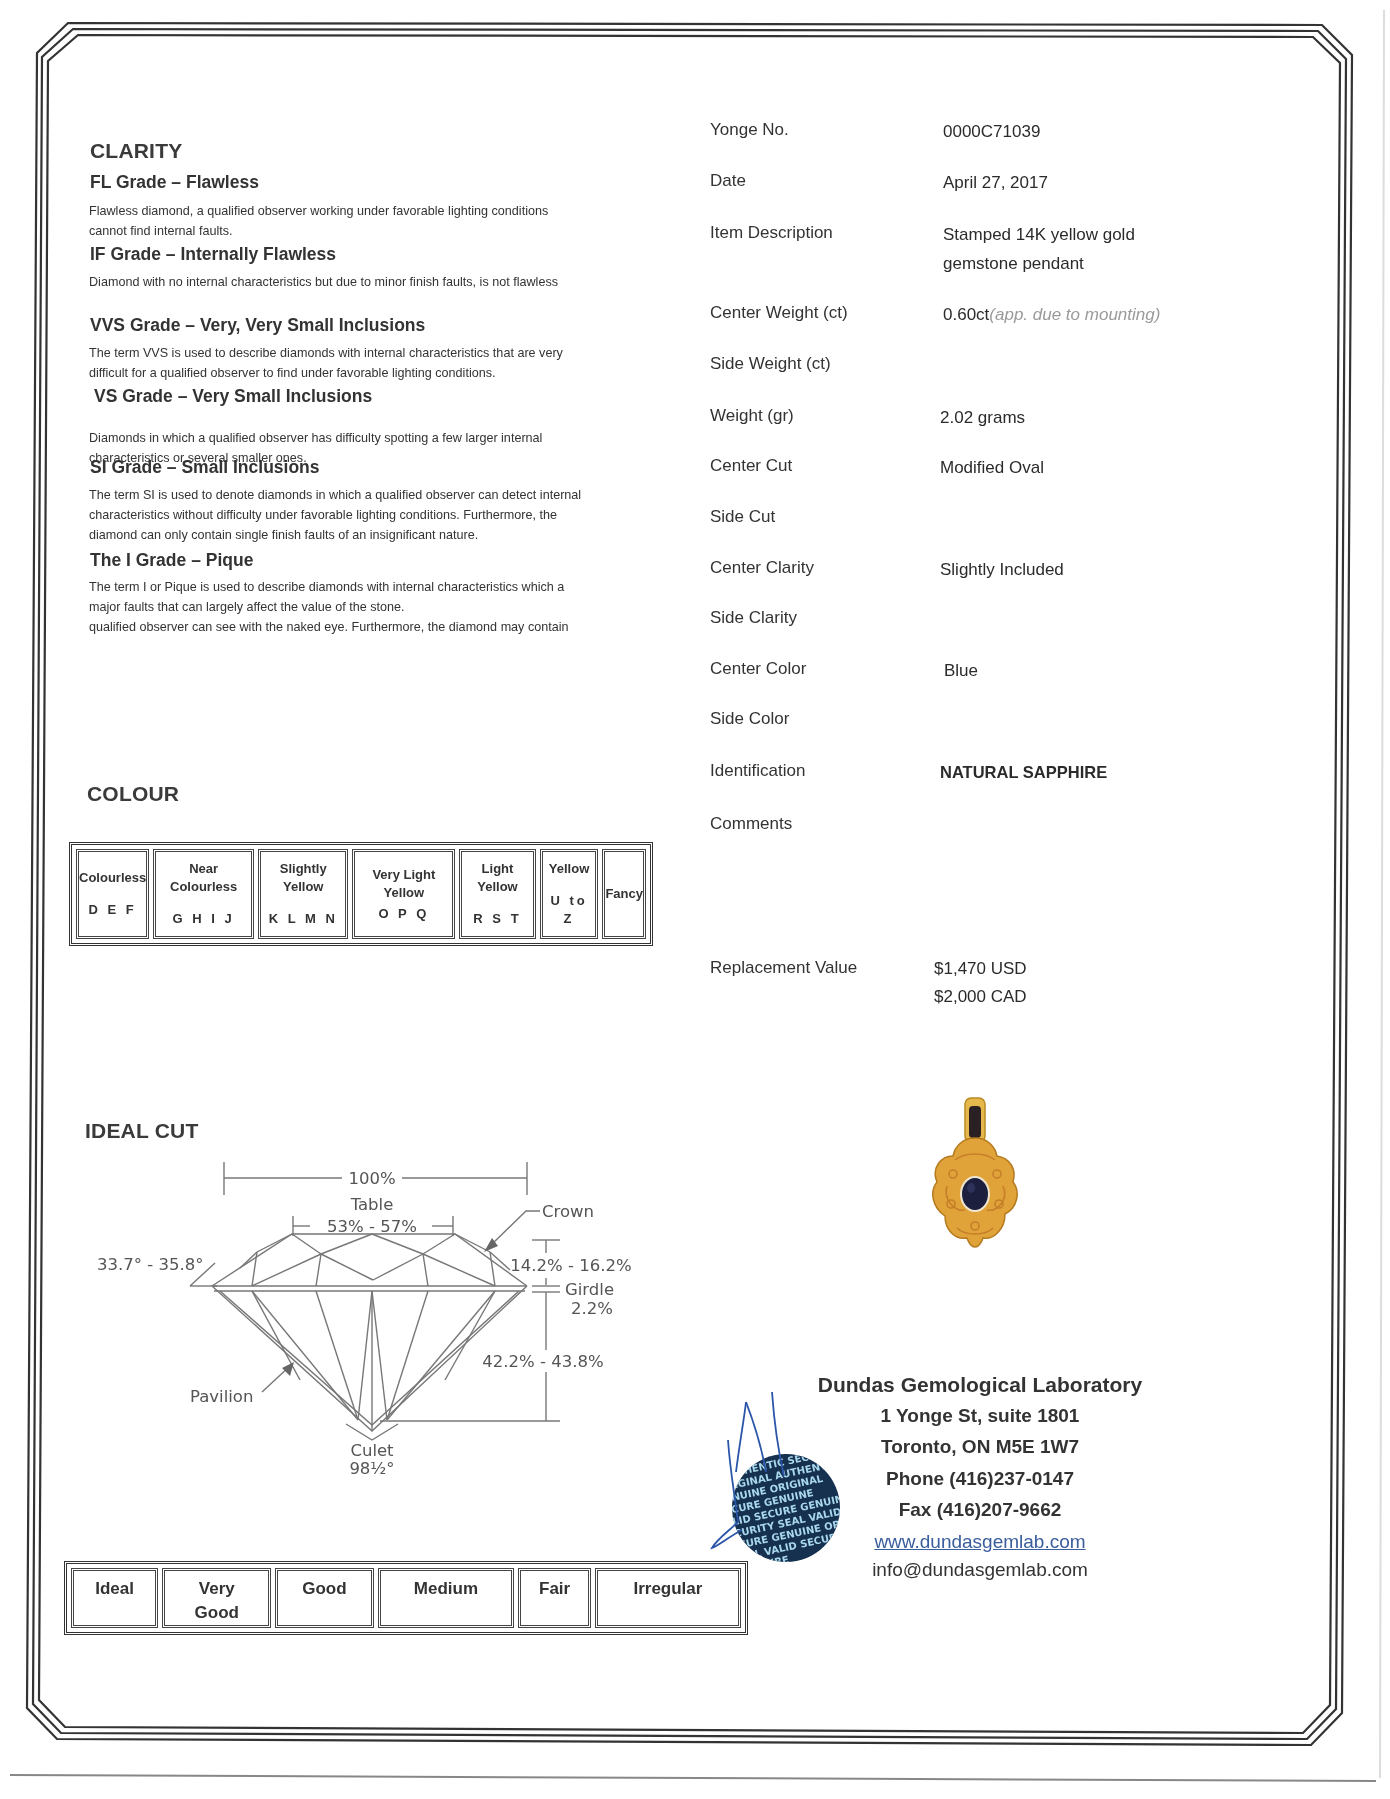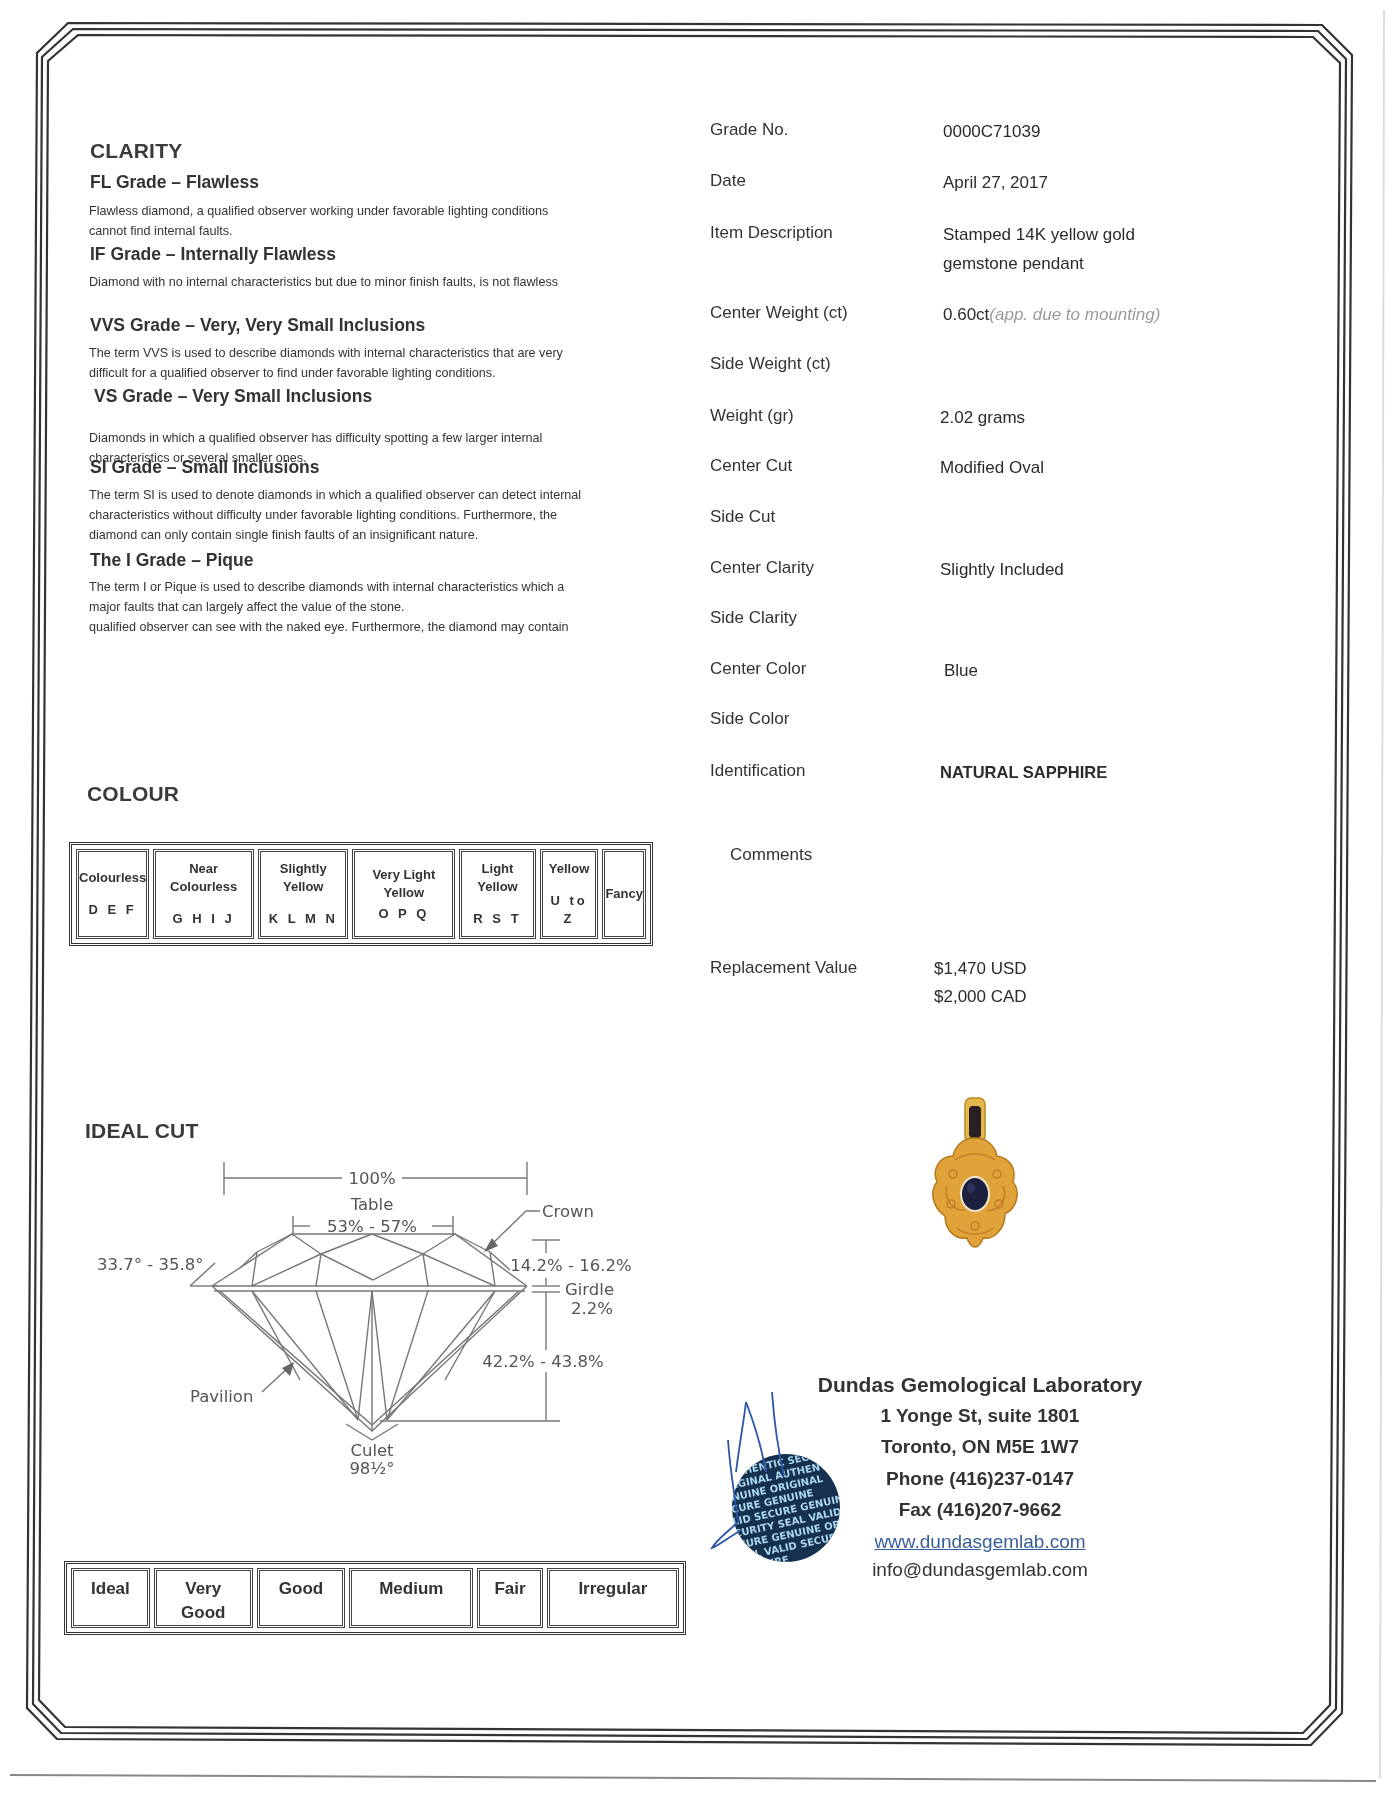--- a/index.html
+++ b/index.html
@@ -12,21 +12,21 @@
   .grade-desc { position:absolute; left:89px; width:560px; font-size:12.6px; line-height:20px; color:#333; }
   .lbl { position:absolute; left:710px; font-size:17px; color:#333; white-space:nowrap; }
   .val { position:absolute; left:943px; font-size:17px; color:#2b2b2b; white-space:nowrap; }
   .muted { color:#9a9a9a; font-style:italic; }
   .bold { font-weight:bold; }
   table.grid { position:absolute; border-collapse:separate; border-spacing:4px; border:3px double #333; }
   table.grid td { border:3px double #444; text-align:center; vertical-align:middle; padding:0; color:#333; }
   #colour-table { left:69px; top:842px; width:584px; height:104px; }
   #colour-table td { font-size:13px; font-weight:bold; line-height:18px; }
   #colour-table .grades { display:block; margin-top:14px; letter-spacing:3px; font-size:13px; }
-  #cut-table { left:64px; top:1561px; width:622px; height:63px; }
+  #cut-table { left:64px; top:1561px; width:684px; height:63px; }
   #cut-table td { font-size:17px; font-weight:bold; vertical-align:top; padding-top:6px; line-height:24px; }
   .lab { position:absolute; left:780px; width:400px; text-align:center; font-weight:bold; font-size:19px; color:#333; white-space:nowrap; }
   .lab-title { font-size:21px; }
   .lab-link { font-weight:normal; color:#3a5d9c; text-decoration:underline; }
   .lab-mail { font-weight:normal; color:#333; }
   .dlabel { font-family:"DejaVu Sans", sans-serif; font-size:16.5px; fill:#555; }
 </style>
 </head>
 <body>
 
@@ -185,21 +185,21 @@
     <td>Ideal</td>
     <td><span style="display:inline-block;width:50px;">Very Good</span></td>
     <td>Good</td>
     <td>Medium</td>
     <td>Fair</td>
     <td>Irregular</td>
   </tr>
 </tbody>
   </table>
 
-<div class="lbl" style="top:120px;">Grade No.</div>
+<div class="lbl" style="top:120px;">Yonge No.</div>
 <div class="val" style="top:122px;">0000C71039</div>
 
 <div class="lbl" style="top:171px;">Date</div>
 <div class="val" style="top:173px;">April 27, 2017</div>
 
 <div class="lbl" style="top:223px;">Item Description</div>
 <div class="val" style="top:225px;">Stamped 14K yellow gold</div>
 <div class="val" style="top:254px;">gemstone pendant</div>
 
 <div class="lbl" style="top:303px;">Center Weight (ct)</div>
@@ -221,21 +221,21 @@
 <div class="lbl" style="top:608px;">Side Clarity</div>
 
 <div class="lbl" style="top:659px;">Center Color</div>
 <div class="val" style="top:661px;left:944px;">Blue</div>
 
 <div class="lbl" style="top:709px;">Side Color</div>
 
 <div class="lbl" style="top:761px;">Identification</div>
 <div class="val bold" style="top:763px;left:940px;font-size:16.5px;">NATURAL SAPPHIRE</div>
 
-<div class="lbl" style="top:845px;margin-left:20px;">Comments</div>
+<div class="lbl" style="top:814px;">Comments</div>
 
 <div class="lbl" style="top:958px;">Replacement Value</div>
 <div class="val" style="top:959px;left:934px;">$1,470 USD</div>
 <div class="val" style="top:987px;left:934px;">$2,000 CAD</div>
 
 <svg class="abs" style="left:925px;top:1090px;" width="100" height="180" viewBox="0 0 100 180">
   <rect x="40" y="8" width="20" height="44" rx="6" fill="#e4b84a" stroke="#b98a22" stroke-width="1.5"></rect>
   <rect x="44" y="16" width="12" height="32" rx="4" fill="#2a2024"></rect>
   <path d="M50,48 C62,48 70,56 72,66 C84,68 92,78 88,92 C96,102 92,118 80,124 C80,140 68,150 58,148 C54,160 46,160 42,148 C30,150 20,140 20,126 C8,118 4,102 12,92 C6,78 16,66 28,66 C30,56 38,48 50,48 Z" fill="#dfa33a" stroke="#b57a1e" stroke-width="1.5"></path>
   <g fill="none" stroke="#c37826" stroke-width="1.6" opacity="0.85">

